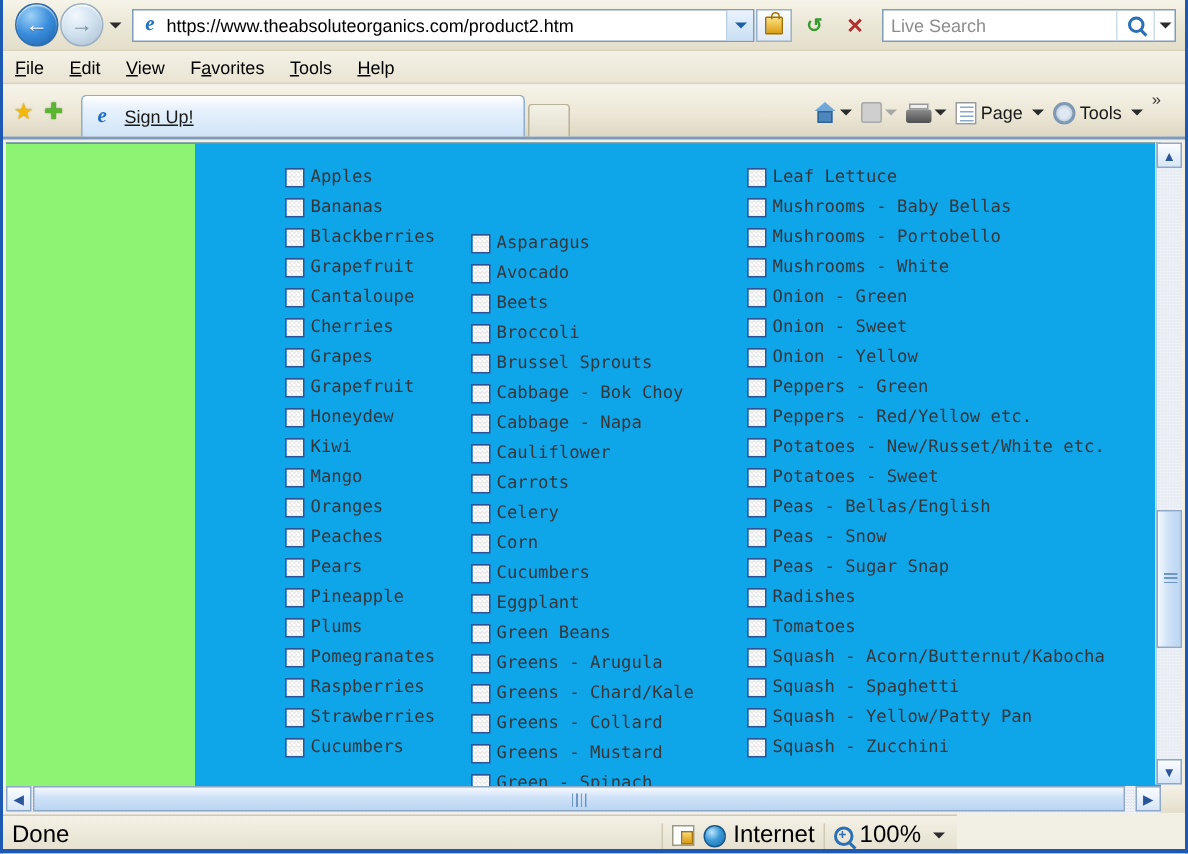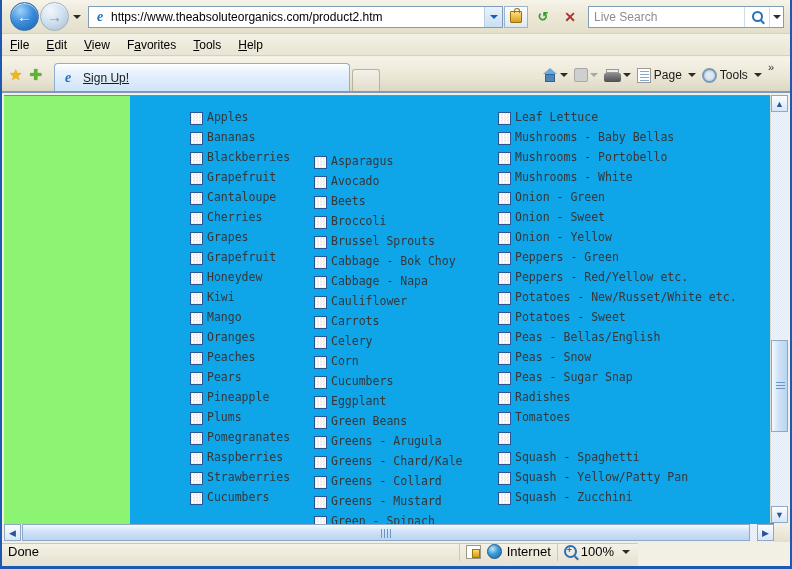--- a/index.html
+++ b/index.html
@@ -233,23 +233,23 @@
     background: repeating-linear-gradient(to right,#6f97c6 0 1px,transparent 1px 3px); }
   .corner {
     position:absolute; right:0; bottom:0; width:18px; height:18px;
     background: linear-gradient(to bottom,#f4f1e6,#e4dfcb);
   }
 
   
   .statusbar {
     position:absolute; left:0; bottom:0; width:636px; height:23px;
     background: linear-gradient(to bottom,#f4f1e6,#e6e1d0);
-    display:flex; align-items:flex-start; box-sizing:border-box;
+    display:flex; align-items:flex-end; box-sizing:border-box;
     border-top:1px solid #cfc9b4;
-    font-size:13px; color:#000;
+    font-size:16px; color:#000;
   }
   .st-done { padding-left:6px; flex:none; }
   .st-sep { width:1px; height:17px; background:#cfc9b4; margin:0 0; flex:none; }
   .st-zone { display:flex; align-items:center; flex:none; padding:0 6px; }
   .st-zone .lbl { margin-left:5px; }
   .st-zoom { display:flex; align-items:center; flex:none; padding:0 8px 0 6px; }
   .st-zoom .lbl { margin-left:4px; margin-right:8px; }
   .spacer { flex:1 1 auto; }
   .globe { width:15px;height:15px;border-radius:50%;
     background: radial-gradient(circle at 35% 30%, #bfe6fb 0%, #3a9ad8 45%, #1c6aa8 100%);
@@ -596,20 +596,21 @@
           <div class="cbrow">
             <span class="cb"></span>
             <span class="cblabel">Radishes</span>
           </div>
           <div class="cbrow">
             <span class="cb"></span>
             <span class="cblabel">Tomatoes</span>
           </div>
           <div class="cbrow">
             <span class="cb"></span>
+            <span class="cblabel">Squash - Acorn/Butternut/Kabocha</span>
           </div>
           <div class="cbrow">
             <span class="cb"></span>
             <span class="cblabel">Squash - Spaghetti</span>
           </div>
           <div class="cbrow">
             <span class="cb"></span>
             <span class="cblabel">Squash - Yellow/Patty Pan</span>
           </div>
           <div class="cbrow">

